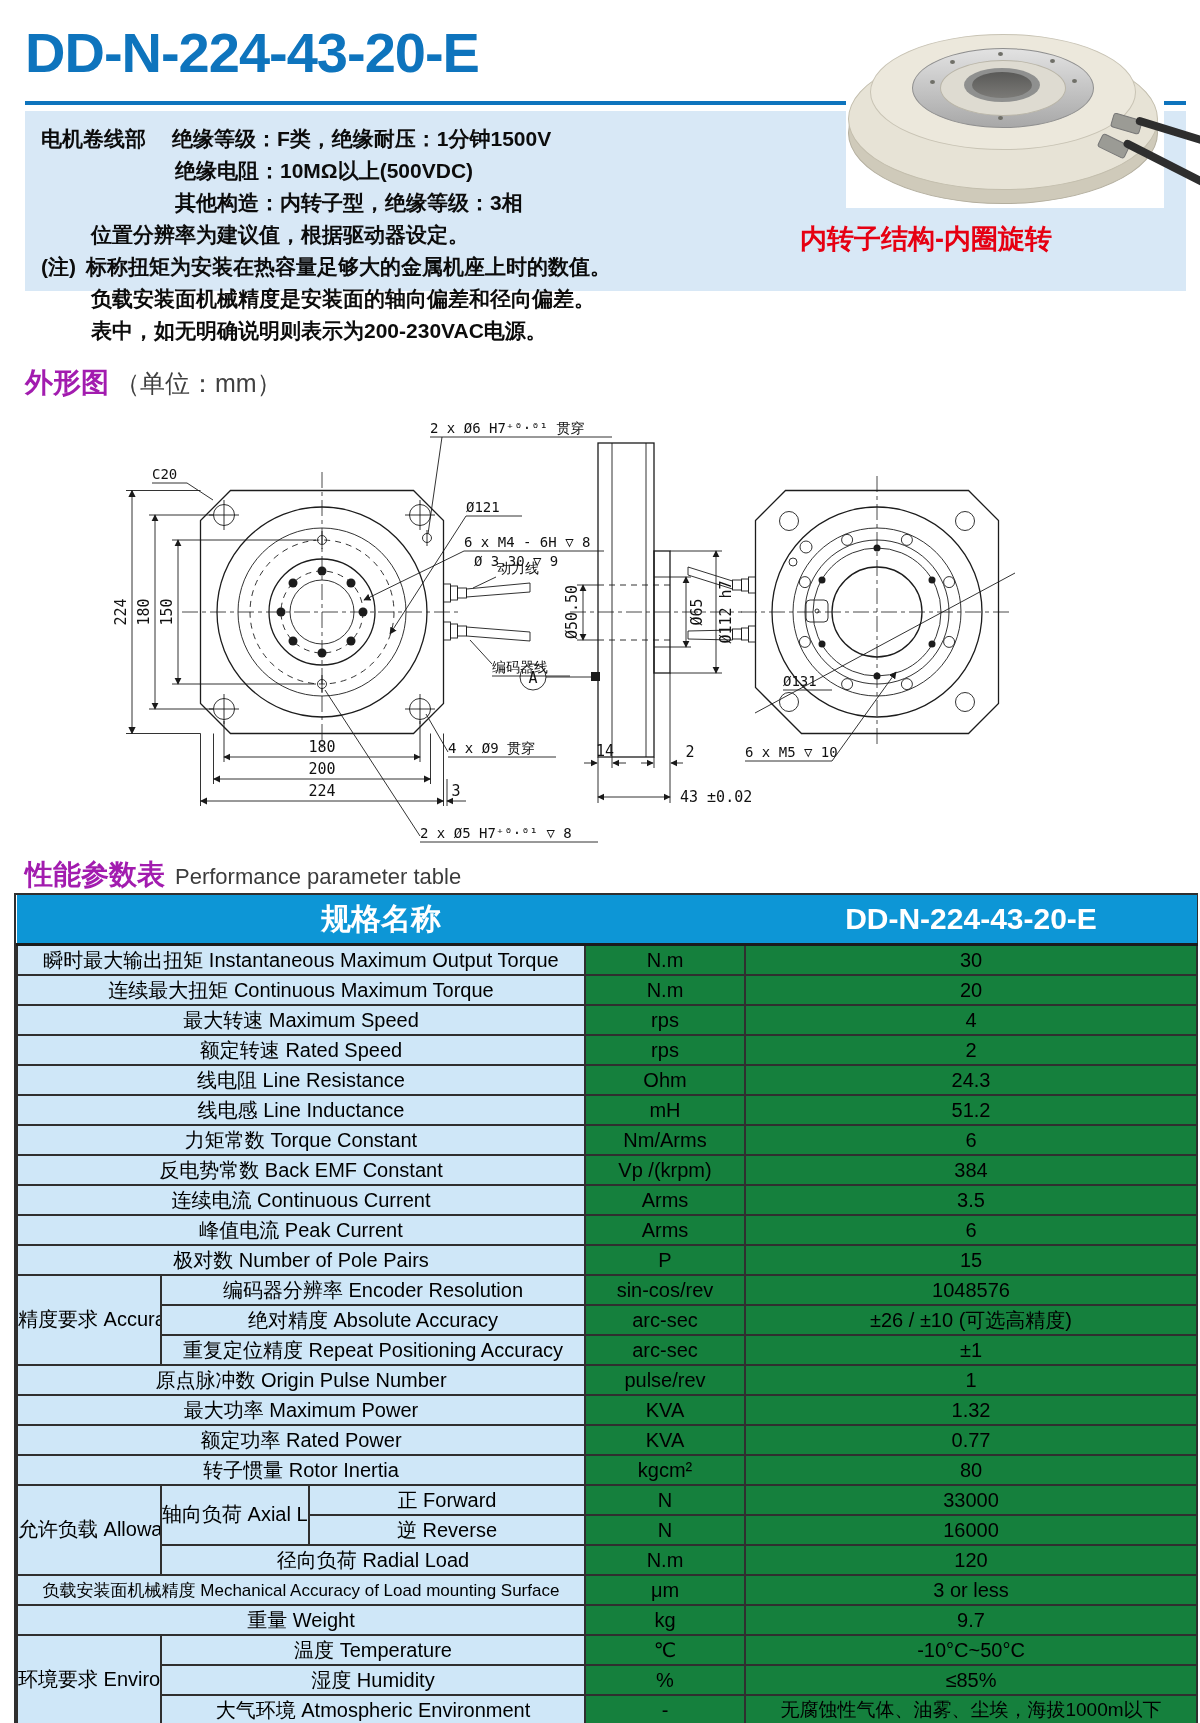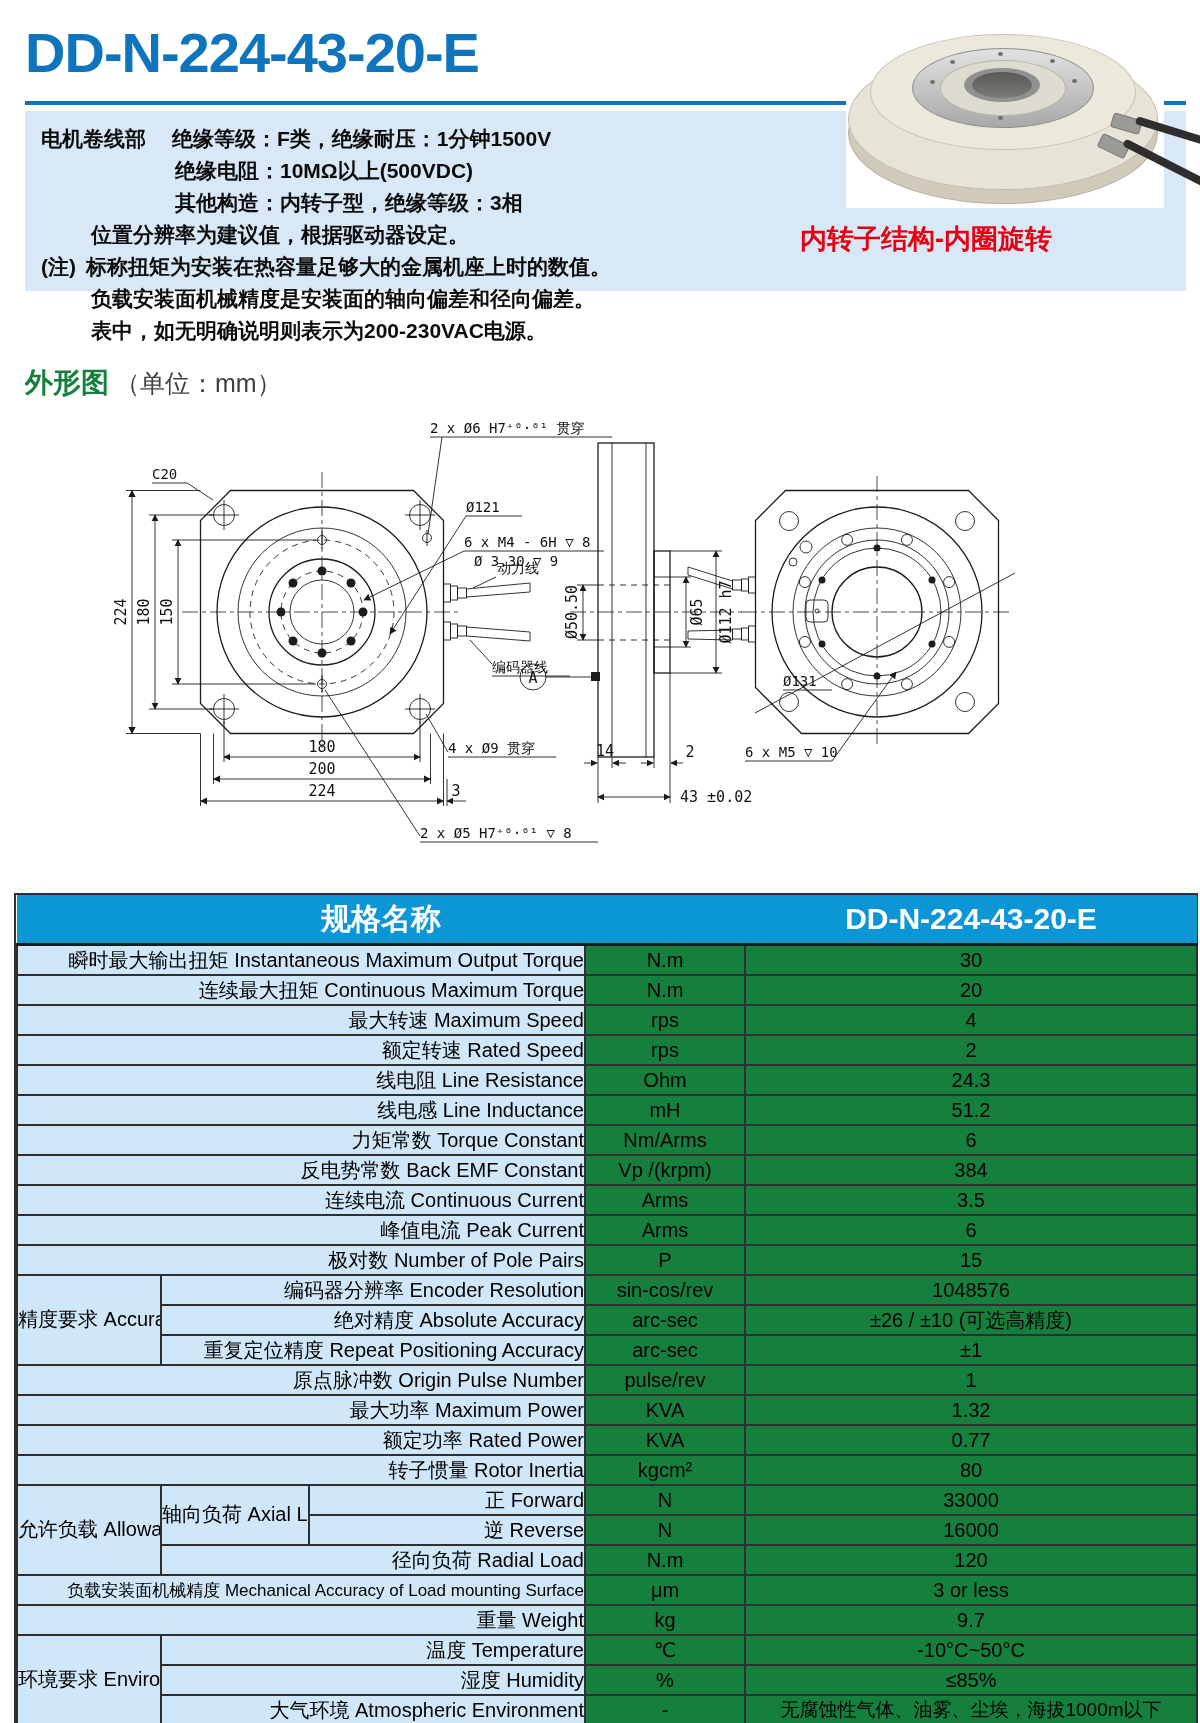--- a/index.html
+++ b/index.html
@@ -31,42 +31,42 @@
   .p-holerim {left:118px;top:68px;width:76px;height:34px;background:#8f908f;}
   .p-hole    {left:126px;top:72px;width:60px;height:26px;background:linear-gradient(180deg,#595957,#7b7a77);}
   .p-dot{position:absolute;width:5px;height:4px;border-radius:50%;background:#6f6f68;}
   .p-gland{position:absolute;width:28px;height:13px;border-radius:3px;background:#9b9b95;border:1px solid #777;transform-origin:left center;}
   .p-cable{position:absolute;height:8px;border-radius:4px;background:#2e2e2e;transform-origin:left center;}
 
   .red-caption{position:absolute;left:800px;top:221px;font-size:27px;font-weight:bold;color:#e60012;}
 
   
   .sec{position:absolute;left:25px;white-space:nowrap;}
-  .sec-zh{font-size:28px;font-weight:bold;color:#15803d;}
+  .sec-zh{font-size:28px;font-weight:bold;color:#a21caf;}
   .sec-suffix{font-size:25px;color:#404040;margin-left:6px;}
   .sec-en{font-size:22px;color:#3c3c3c;margin-left:10px;}
 
   
   svg.drawing{position:absolute;left:0;top:415px;}
   .dwg-line{stroke:#1c1c1c;stroke-width:1.3;fill:none;}
   .dwg-thin{stroke:#1c1c1c;stroke-width:0.9;fill:none;}
   .dwg-cl{stroke:#1c1c1c;stroke-width:0.8;fill:none;stroke-dasharray:16 4 4 4;}
   .dwg-dash{stroke:#1c1c1c;stroke-width:0.9;fill:none;stroke-dasharray:6 5;}
   .dwg-dim{stroke:#1c1c1c;stroke-width:0.9;fill:none;}
   .dwg-txt{font-family:"DejaVu Sans Mono","Liberation Mono",monospace;font-size:14px;fill:#111;}
   .dwg-num{font-family:"DejaVu Sans Mono","Liberation Mono",monospace;font-size:15px;fill:#111;}
 
   
   .tablewrap{position:absolute;left:14px;top:893px;width:1180px;border:2px solid #2f2f2f;}
   table.perf{width:100%;border-collapse:collapse;table-layout:fixed;}
   table.perf th{height:46px;background:#0d96d6;color:#fff;font-size:30px;font-weight:bold;
                 border:0;border-bottom:3px solid #1b1b1b;text-align:center;}
   table.perf td{height:28px;border:2px solid #2f2f2f;font-size:20px;color:#000;
                 overflow:hidden;white-space:nowrap;padding:0;}
-  td.lbl{background:#cfe7f8;text-align:right;padding-left:12px;}
+  td.lbl{background:#cfe7f8;text-align:center;padding-left:12px;}
   td.lbl.small{font-size:17px;}
   td.grp{background:#cfe7f8;text-align:center;white-space:pre-line;font-size:19px;line-height:1.18;}
   td.u,td.v{background:#15803d;text-align:center;}
   td.v.small{font-size:19px;}
 </style>
 </head>
 <body>
 
 <div class="page">
 
@@ -357,20 +357,23 @@
       <line class="dwg-thin" x1="783" y1="690" x2="832" y2="690"></line>
 
       <text class="dwg-txt" x="745" y="757">6 x M5 ▽ 10</text>
       <g class="dwg-thin">
           <line x1="745" y1="761" x2="832" y2="761"></line>
           <line x1="832" y1="761" x2="896" y2="672" marker-end="url(#ar)"></line>
         </g>
     </g>
   </svg>
 
+  <div class="sec" style="top:856px;">
+    <span class="sec-zh">性能参数表</span><span class="sec-en">Performance parameter table</span>
+  </div>
 
   <div class="tablewrap">
     <table class="perf">
       <colgroup>
           <col style="width:144px">
           <col style="width:148px">
           <col style="width:276px">
           <col style="width:160px">
           <col style="width:452px">
         </colgroup>

